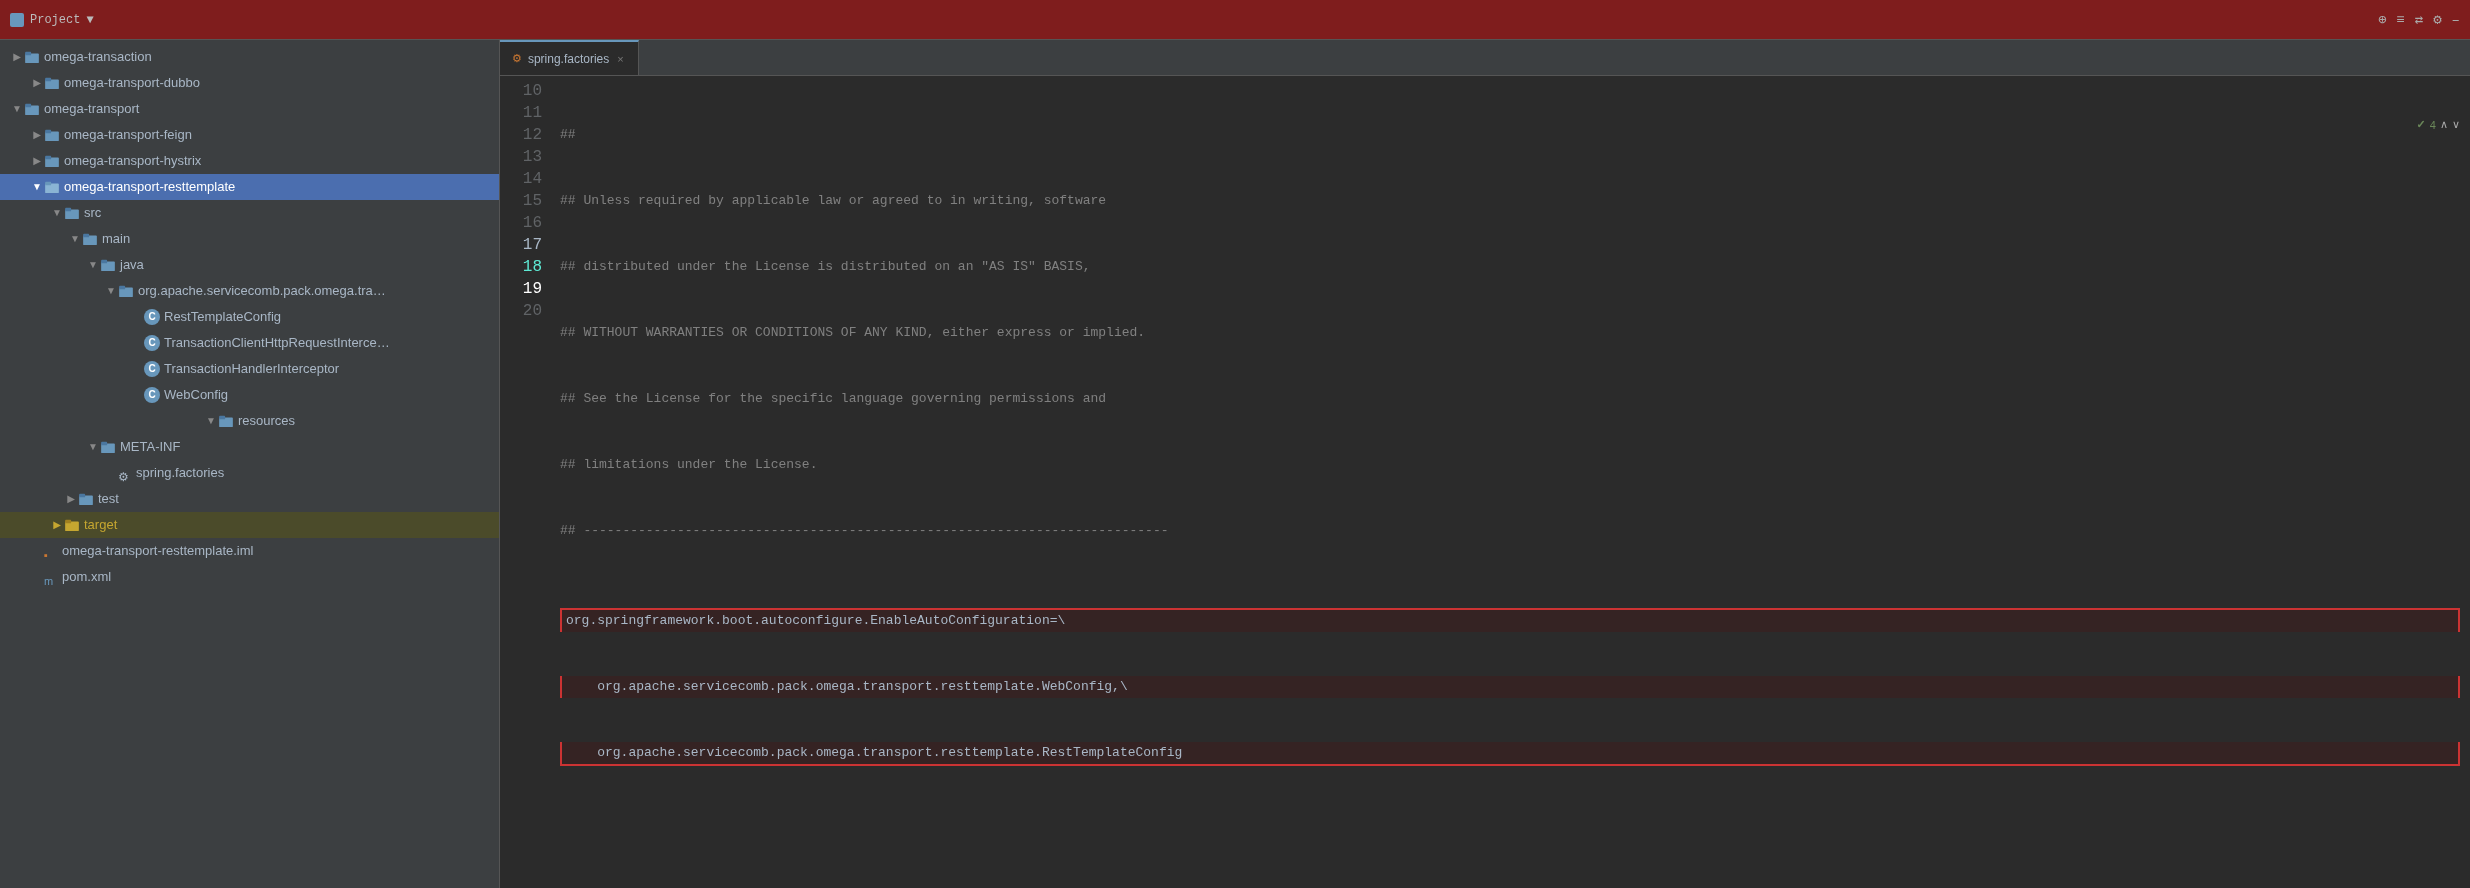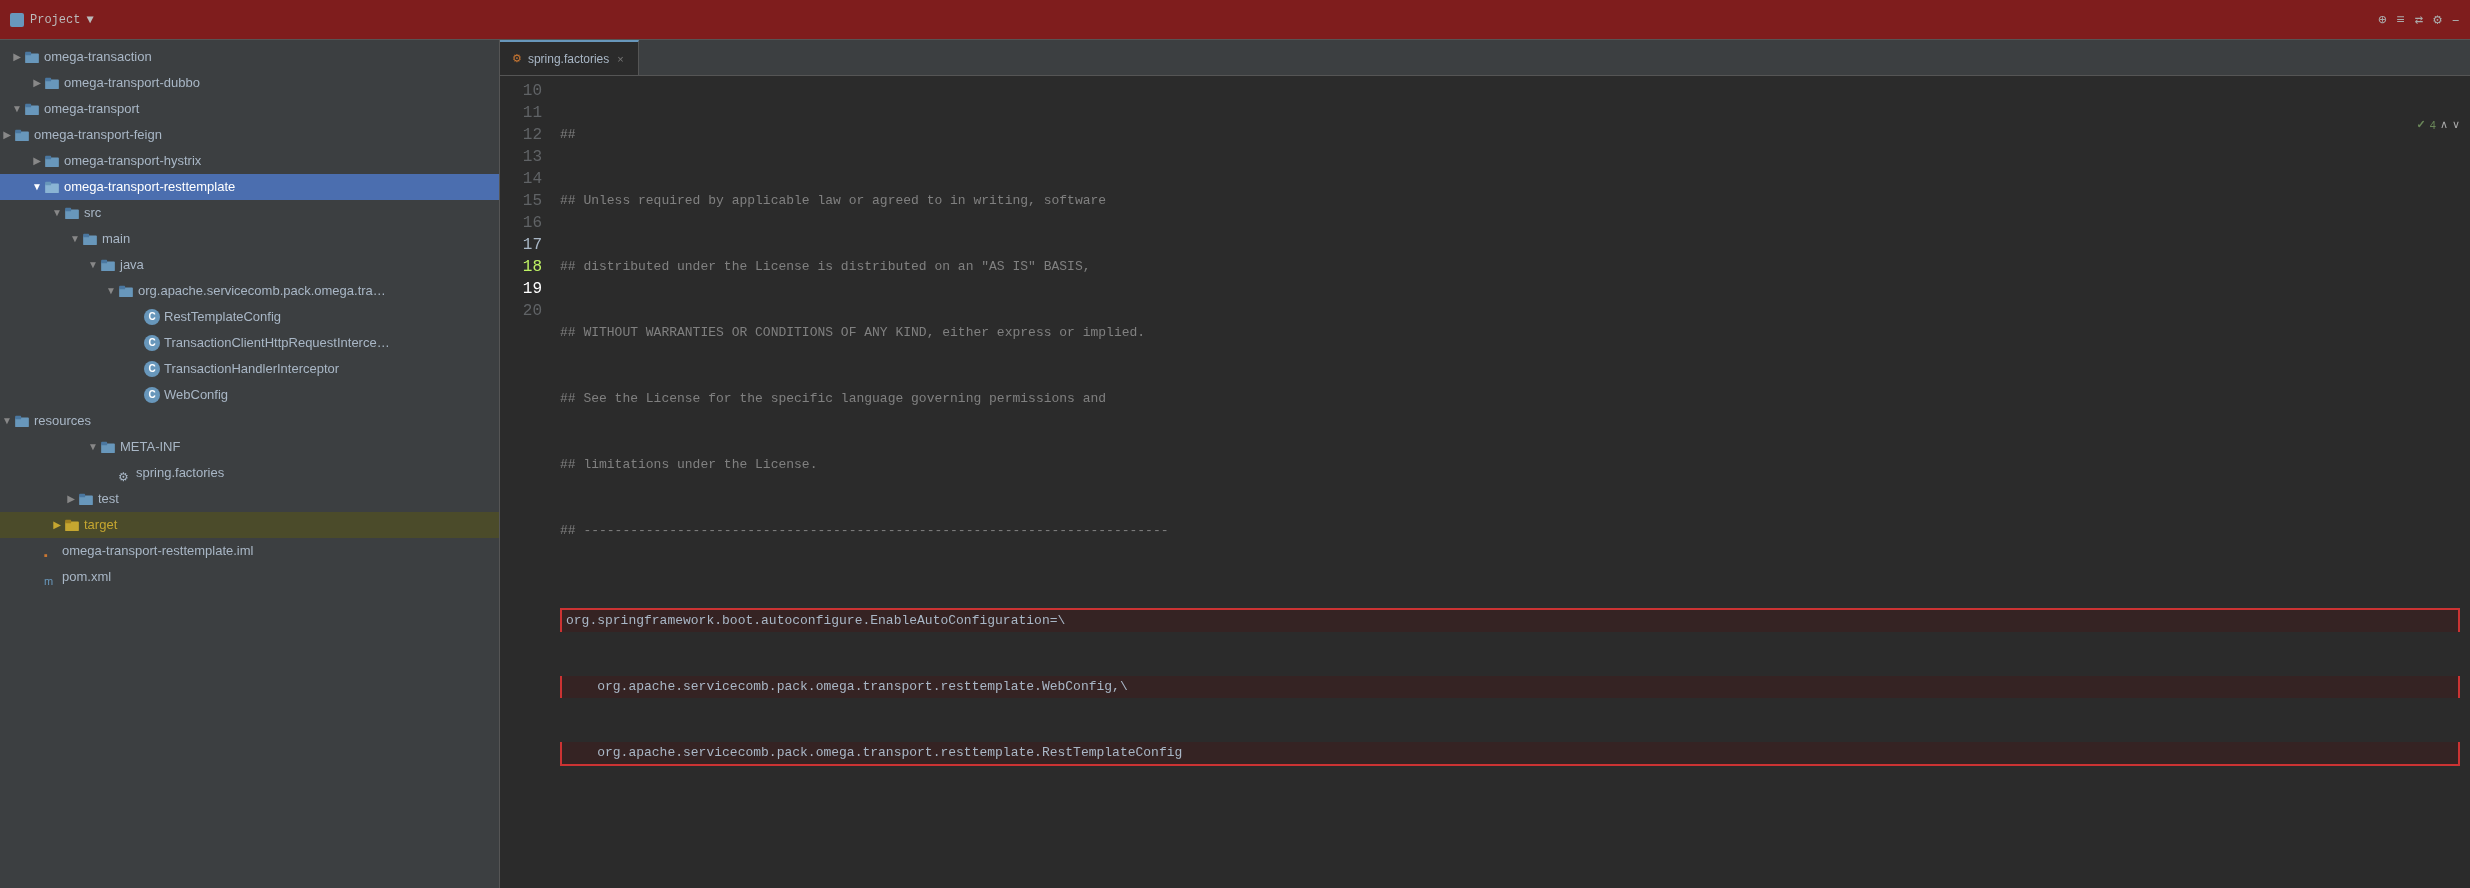--- a/index.html
+++ b/index.html
@@ -269,35 +269,35 @@
 
     <div class="tree-item" style="padding-left: 10px;">
       <span class="toggle-arrow open"></span>
       <svg class="folder-icon" viewBox="0 0 16 14">
           <rect x="0" y="3" width="16" height="11" rx="1" fill="#6897bb"></rect>
           <rect x="0" y="1" width="7" height="4" rx="1" fill="#4a77a0"></rect>
         </svg>
       <span>omega-transport</span>
     </div>
 
-    <div class="tree-item" style="">
-      <span class="toggle-arrow closed"></span>
-      <svg class="folder-icon" viewBox="0 0 16 14">
-          <rect x="0" y="3" width="16" height="11" rx="1" fill="#6897bb"></rect>
-          <rect x="0" y="1" width="7" height="4" rx="1" fill="#4a77a0"></rect>
-        </svg>
-      <span>omega-transport-feign</span>
-    </div>
-
     <div class="tree-item" style="padding-left: 30px;">
       <span class="toggle-arrow closed"></span>
       <svg class="folder-icon" viewBox="0 0 16 14">
           <rect x="0" y="3" width="16" height="11" rx="1" fill="#6897bb"></rect>
           <rect x="0" y="1" width="7" height="4" rx="1" fill="#4a77a0"></rect>
         </svg>
+      <span>omega-transport-feign</span>
+    </div>
+
+    <div class="tree-item" style="padding-left: 30px;">
+      <span class="toggle-arrow closed"></span>
+      <svg class="folder-icon" viewBox="0 0 16 14">
+          <rect x="0" y="3" width="16" height="11" rx="1" fill="#6897bb"></rect>
+          <rect x="0" y="1" width="7" height="4" rx="1" fill="#4a77a0"></rect>
+        </svg>
       <span>omega-transport-hystrix</span>
     </div>
 
     <div class="tree-item selected" style="padding-left: 30px;">
       <span class="toggle-arrow open" style="color:#fff;"></span>
       <svg class="folder-icon" viewBox="0 0 16 14">
           <rect x="0" y="3" width="16" height="11" rx="1" fill="#8ab4d4"></rect>
           <rect x="0" y="1" width="7" height="4" rx="1" fill="#6897bb"></rect>
         </svg>
       <span>omega-transport-resttemplate</span>
@@ -356,21 +356,21 @@
       <span class="class-badge blue">C</span>
       <span>TransactionHandlerInterceptor</span>
     </div>
 
     <div class="tree-item" style="padding-left: 130px;">
       <span class="toggle-arrow leaf"></span>
       <span class="class-badge blue">C</span>
       <span>WebConfig</span>
     </div>
 
-    <div class="tree-item" style="">
+    <div class="tree-item" style=" justify-content: center;">
       <span class="toggle-arrow open"></span>
       <svg class="folder-icon" viewBox="0 0 16 14">
           <rect x="0" y="3" width="16" height="11" rx="1" fill="#6897bb"></rect>
           <rect x="0" y="1" width="7" height="4" rx="1" fill="#4a77a0"></rect>
         </svg>
       <span>resources</span>
     </div>
 
     <div class="tree-item" style="padding-left: 86px;">
       <span class="toggle-arrow open"></span>
@@ -441,21 +441,21 @@
       <div class="code-area">
         <div class="line-numbers">
           <div>10</div>
           <div>11</div>
           <div>12</div>
           <div>13</div>
           <div>14</div>
           <div>15</div>
           <div>16</div>
           <div style="color:#a9b7c6;">17</div>
-          <div style="color:#bef264;">18</div>
+          <div style="color:#5eead4;">18</div>
           <div style="color:#ffffff;">19</div>
           <div>20</div>
         </div>
 
         <div class="code-lines">
           <span class="code-line comment">##</span>
           <span class="code-line comment">## Unless required by applicable law or agreed to in writing, software</span>
           <span class="code-line comment">## distributed under the License is distributed on an "AS IS" BASIS,</span>
           <span class="code-line comment">## WITHOUT WARRANTIES OR CONDITIONS OF ANY KIND, either express or implied.</span>
           <span class="code-line comment">## See the License for the specific language governing permissions and</span>

